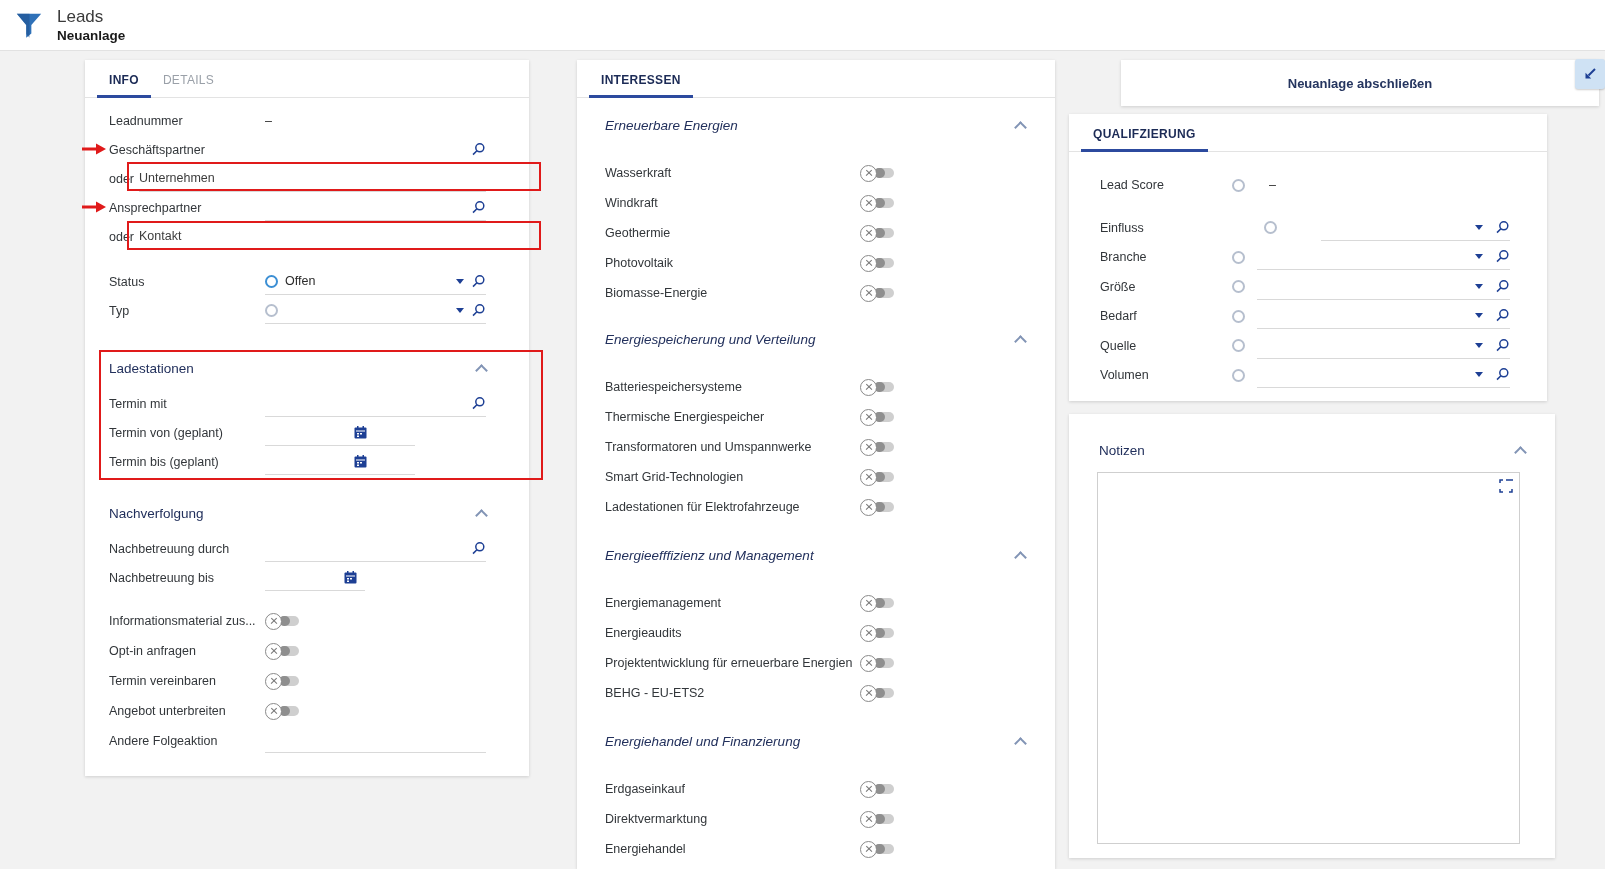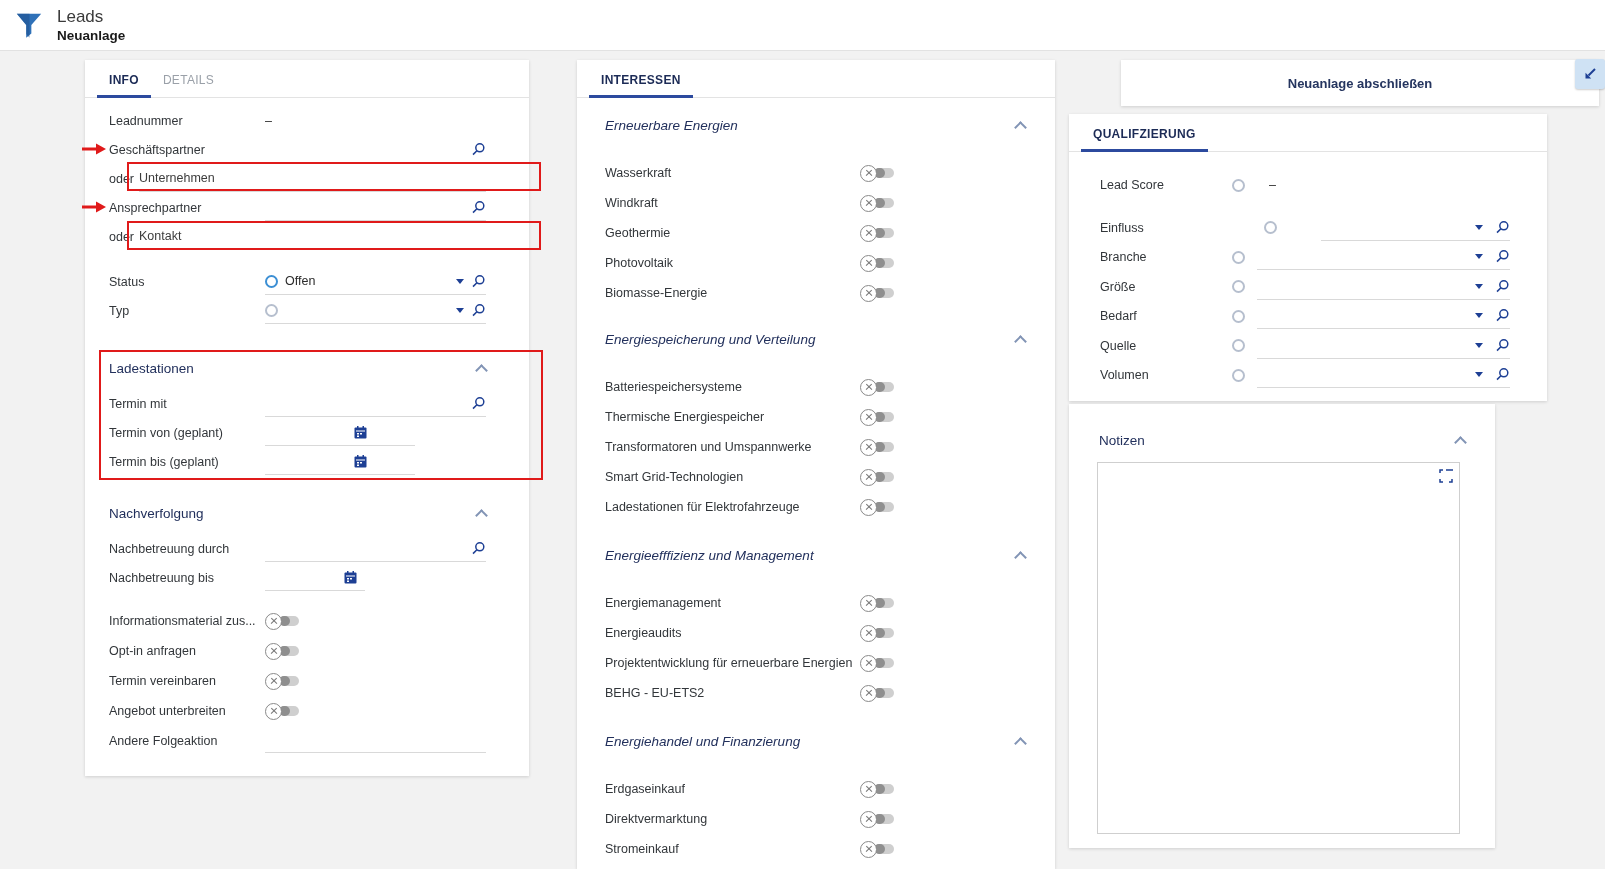--- a/index.html
+++ b/index.html
@@ -11,21 +11,21 @@
 .logo{width:30px;height:30px;flex:none;}
 .htitles .app{font-size:17px;color:#3a3a3a;}
 .htitles .pt{font-size:13.5px;font-weight:bold;color:#1a1a1a;margin-top:1px;}
 
 
 .panel{position:absolute;background:#fff;box-shadow:0 1px 3px rgba(0,0,0,.15);}
 #panel-info{left:85px;top:60px;width:444px;height:716px;}
 #panel-interessen{left:577px;top:60px;width:478px;height:809px;}
 #panel-action{left:1121px;top:60px;width:478px;height:46px;display:flex;align-items:center;justify-content:center;}
 #panel-quali{left:1069px;top:114px;width:478px;height:287px;}
-#panel-notizen{left:1069px;top:404px;width:426px;height:444px;text-align:right;}
+#panel-notizen{left:1069px;top:414px;width:486px;height:444px;text-align:right;}
 
 
 .tabbar{display:flex;align-items:stretch;height:38px;border-bottom:1px solid #e3e3e3;padding:0 12px;}
 .tab{display:flex;align-items:flex-end;padding:0 12px 8px;margin-bottom:-1px;border-bottom:3px solid transparent;font-size:12px;letter-spacing:.3px;color:#9aa0a8;cursor:pointer;}
 .tab.active{color:#1c2b56;font-weight:bold;border-bottom-color:var(--tab_underline,#2c4a9e);}
 
 
 .form{padding:8px 43px 0 24px;}
 .frow{display:flex;align-items:center;height:29px;}
 .frow.mt16{margin-top:16px;}
@@ -487,21 +487,21 @@
       <div class="irow">
         <span class="lbl">Direktvermarktung</span>
         <span class="toggle">
             <span class="tg-x"></span>
             <span class="tg-track">
               <span class="tg-knob"></span>
             </span>
           </span>
       </div>
       <div class="irow">
-        <span class="lbl">Stromeinkauf</span>
+        <span class="lbl">Energiehandel</span>
         <span class="toggle">
             <span class="tg-x"></span>
             <span class="tg-track">
               <span class="tg-knob"></span>
             </span>
           </span>
       </div>
       <div class="irow">
         <span class="lbl">Rahmenverträge</span>
         <span class="toggle">

